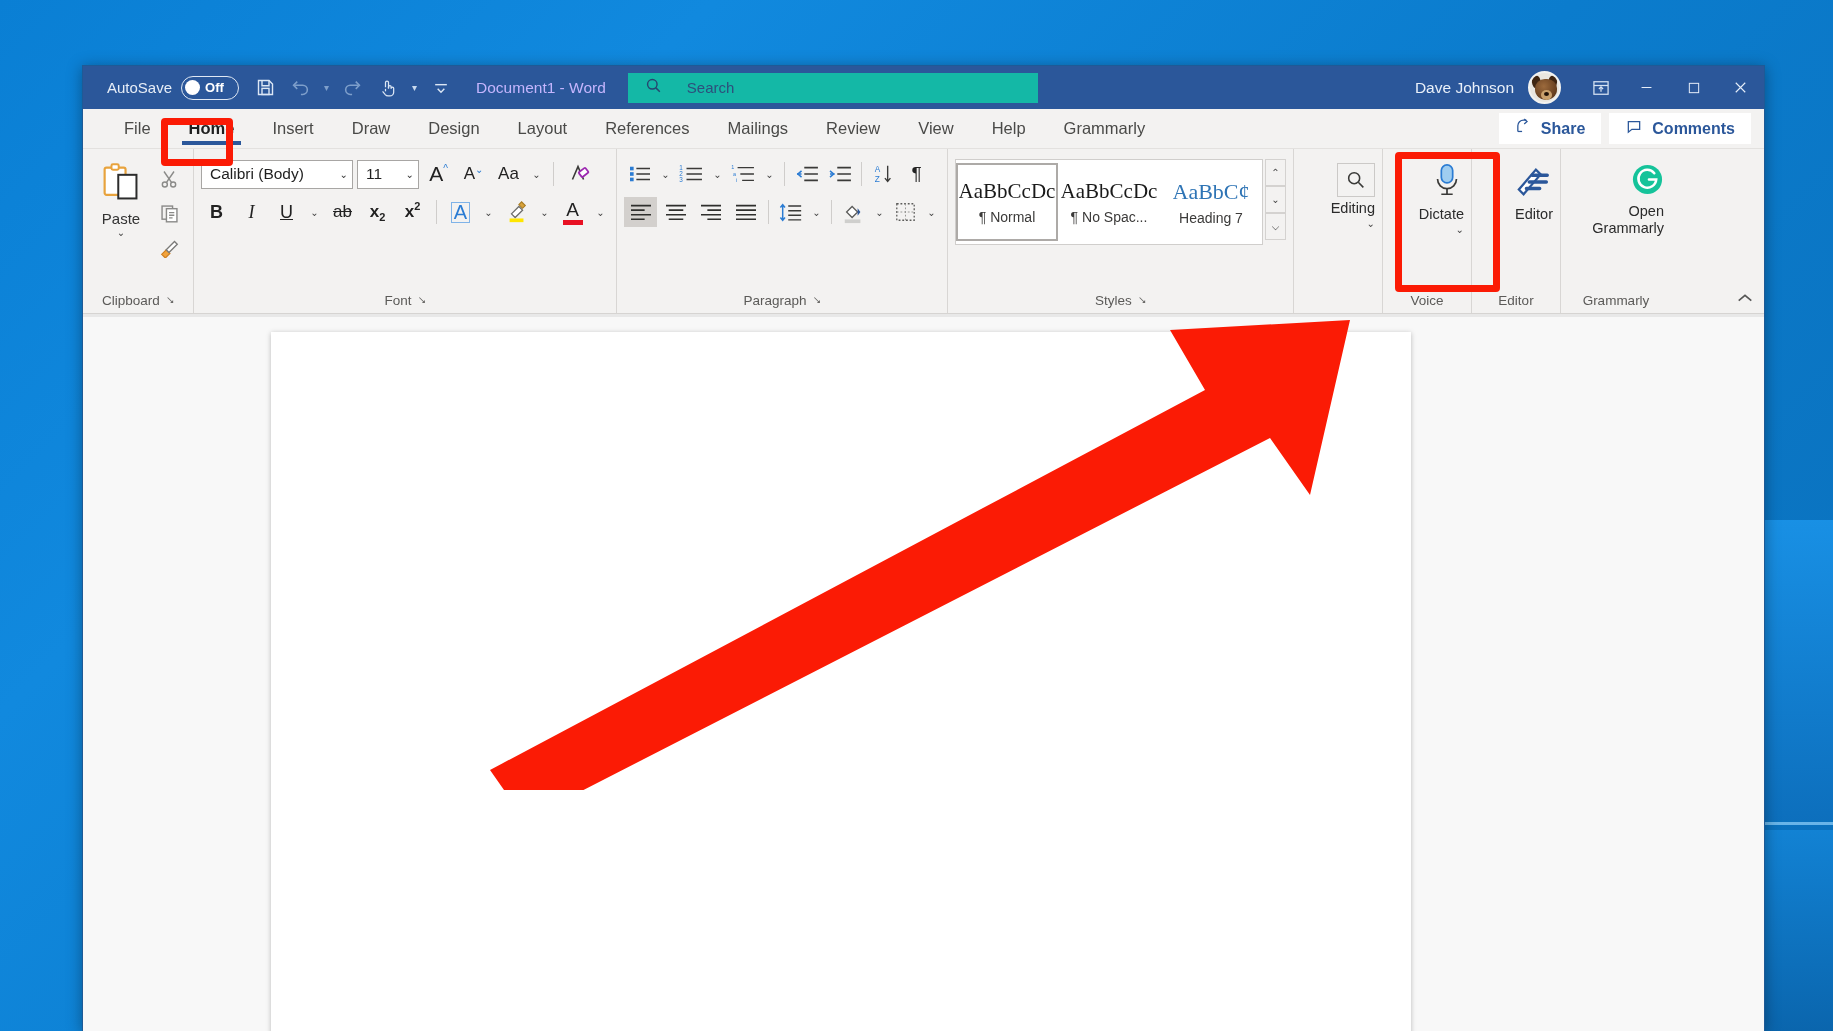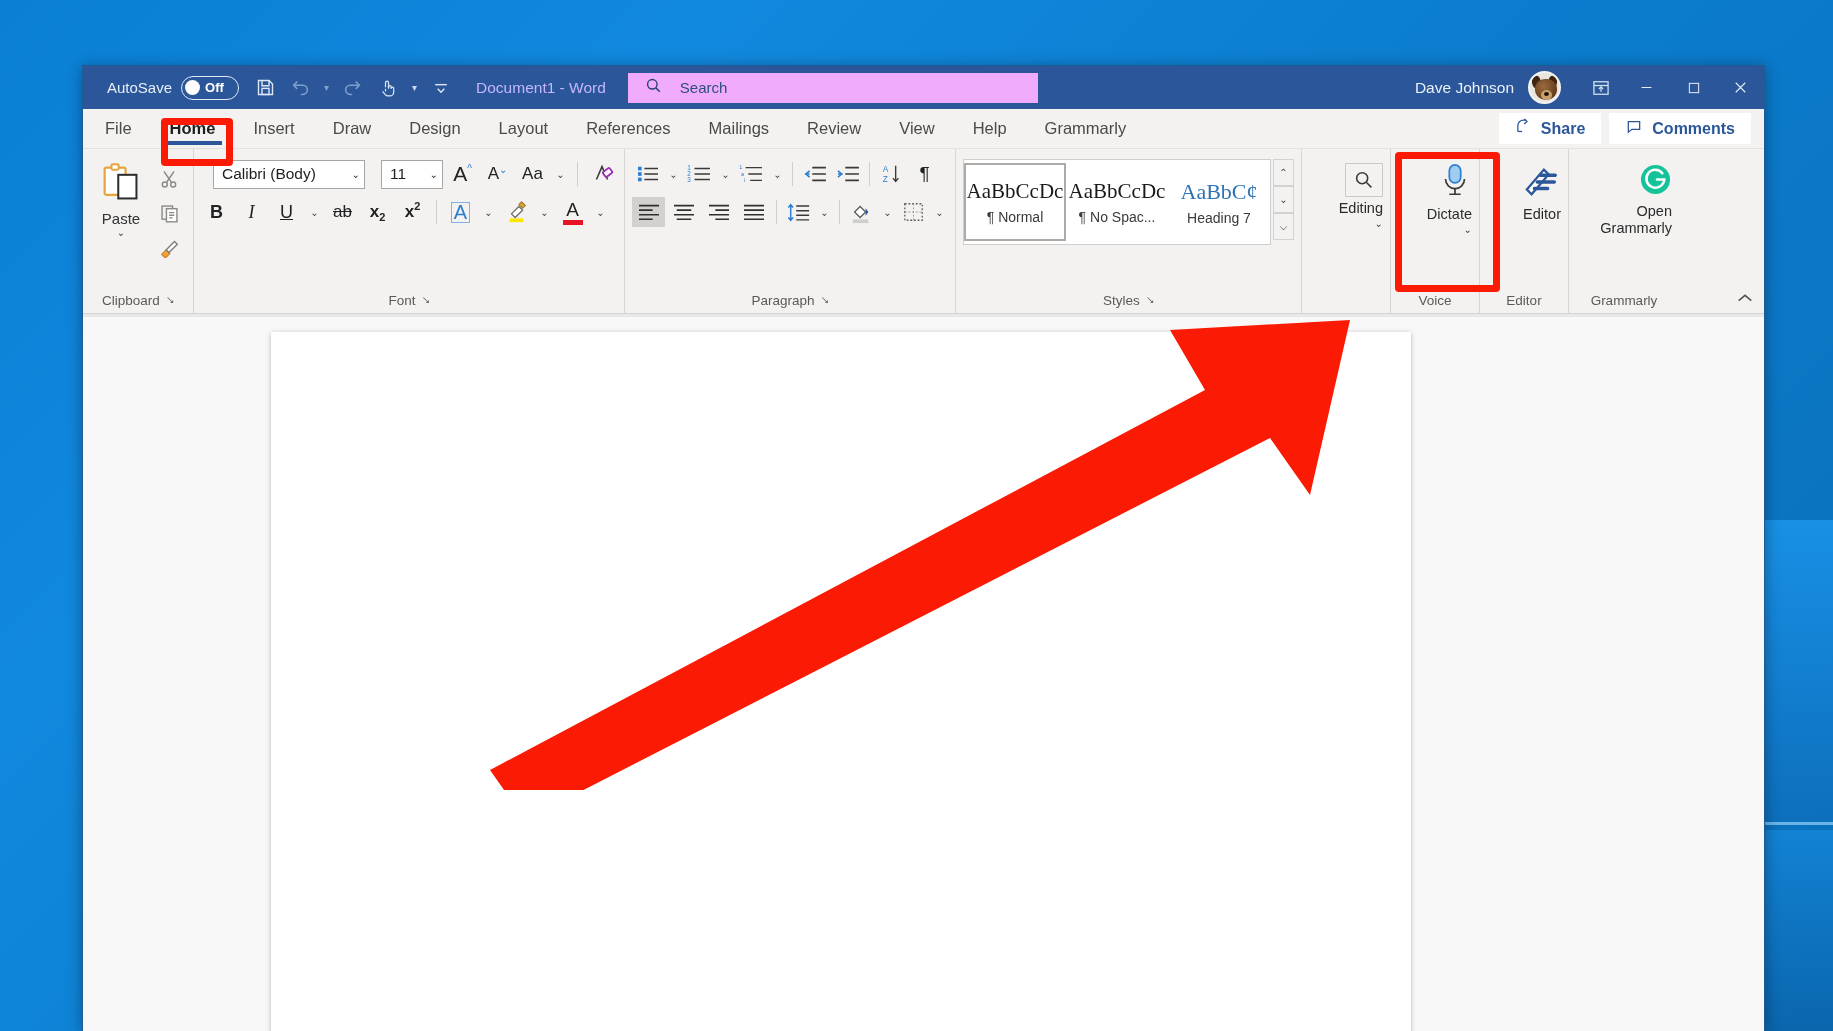--- a/index.html
+++ b/index.html
@@ -50,22 +50,22 @@
     width: 34px; height: 32px; display: flex; align-items: center; justify-content: center;
     color: #dce7f5;
   }
   .qat-btn.dim { color: #7e9fcb; }
   .qat-caret { width: 17px; height: 32px; display:flex; align-items:center; justify-content:center; color:#c7d8ee; font-size:10px;}
   .qat-caret.dim { color:#7e9fcb; }
   .doctitle {
     font-size: 15.5px; color: #c4b5fd; margin-left: 18px; white-space: nowrap;
   }
   .searchbox {
-    margin-left: 22px; width: 410px; height: 30px; background: #f0abfc;
-    display: flex; align-items: center; gap: 17px; padding-left: 16px;
+    margin-left: 22px; width: 410px; height: 30px; background: #14b8a6;
+    display: flex; align-items: center; gap: 24px; padding-left: 16px;
   }
   .searchbox .mag { color: #27456f; }
   .searchbox .ph { font-size: 15px; color: #2e4f7c; }
   .title-right { margin-left: auto; display: flex; align-items: center; }
   .username { font-size: 15.5px; color: #e9f0f9; margin-right: 14px; white-space: nowrap; }
   .avatar {
     width: 33px; height: 33px; border-radius: 50%; overflow: hidden; background: #e9e6e0;
     border: 2px solid #f2f2f0; margin-right: 18px; position: relative;
   }
   .avatar .dog-head {
@@ -84,21 +84,21 @@
 
   
   .tabrow {
     height: 40px; background: #f3f2f1; display: flex; align-items: stretch; flex: none;
     position: relative; border-bottom: 1px solid #e3e1df;
   }
   .tab {
     padding: 0 19px; display: flex; align-items: center; justify-content: center;
     font-size: 16.5px; color: #4a4a48; position: relative; white-space: nowrap;
   }
-  .tab.first { padding-left: 22px; }
+  .tab.first { padding-left: 22px; margin-left: 19px; }
   .tab.active { color: #1f1f1f; font-weight: 700; }
   .tab.active::after {
     content: ""; position: absolute; left: 12px; right: 12px; bottom: 3px; height: 4px; background: #2b579a;
   }
   .tabrow-right { margin-left: auto; display: flex; align-items: center; padding-right: 13px; gap: 8px; }
   .pill-btn {
     height: 31px; padding: 0 15px; background: #ffffff; border: 1px solid #ffffff;
     display: flex; align-items: center; gap: 9px;
     font-size: 16px; color: #2b579a; font-weight: 700; white-space: nowrap;
   }
@@ -124,21 +124,21 @@
   .paste-label { font-size: 15px; color: #333; }
   .mini-caret { font-size: 10px; color: #444; line-height: 8px; }
   .clip-small { display: flex; flex-direction: column; gap: 4px; padding-top: 5px; }
   .icon-btn-sm { width: 34px; height: 30px; display: flex; align-items: center; justify-content: center; }
 
   
   .font-rows { display: flex; flex-direction: column; gap: 8px; }
   .frow { display: flex; align-items: center; gap: 4px; }
   .combo {
     height: 29px; background: #ffffff; border: 1px solid #a8a6a4;
-    display: flex; align-items: center; padding: 0 4px 0 8px; gap: 4px; margin-left: 12px;
+    display: flex; align-items: center; padding: 0 4px 0 8px; gap: 4px;
   }
   .combo .val { font-size: 15.5px; color: #1f1f1f; white-space: nowrap; }
   .combo .cv { font-size: 10px; color: #333; margin-left: auto; padding-left:8px;}
   .combo.fontname { width: 152px; }
   .combo.fontsize { width: 62px; }
   .tbtn {
     min-width: 31px; height: 30px; display: flex; align-items: center; justify-content: center;
     font-size: 18px; color: #222; padding: 0 3px;
   }
   .tbtn.small { min-width: 17px; font-size: 10px; color: #444; }

